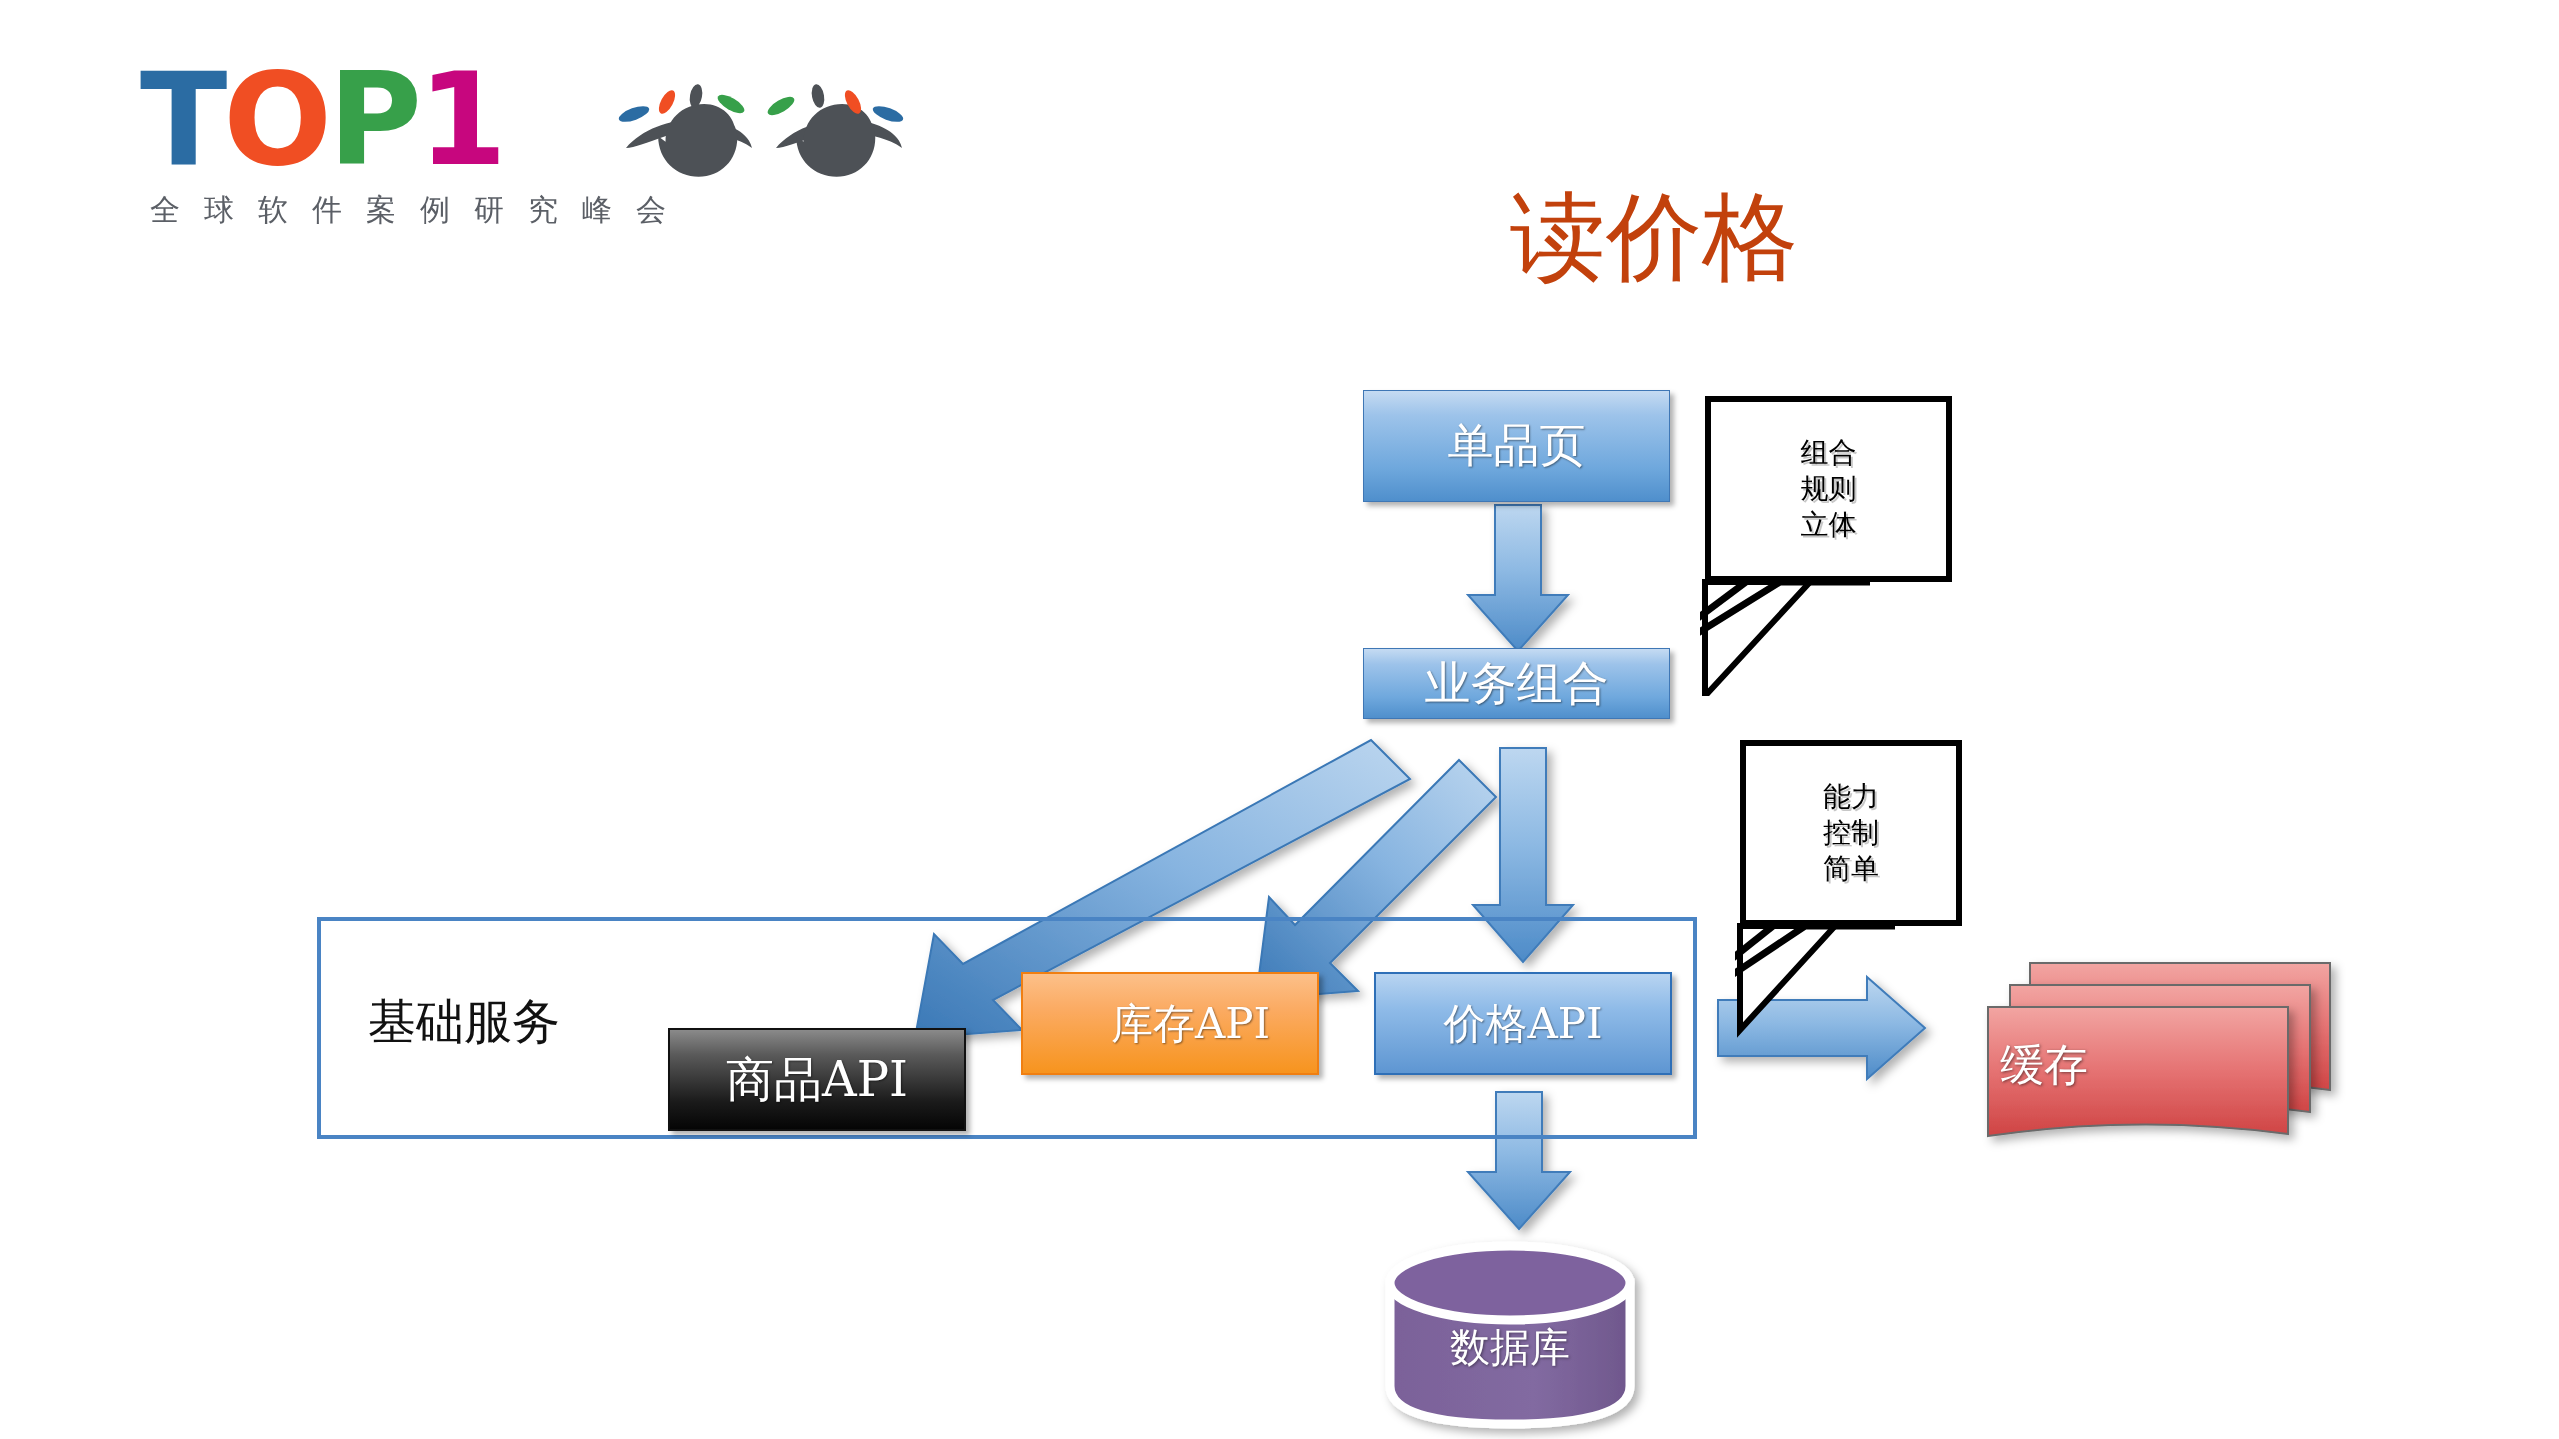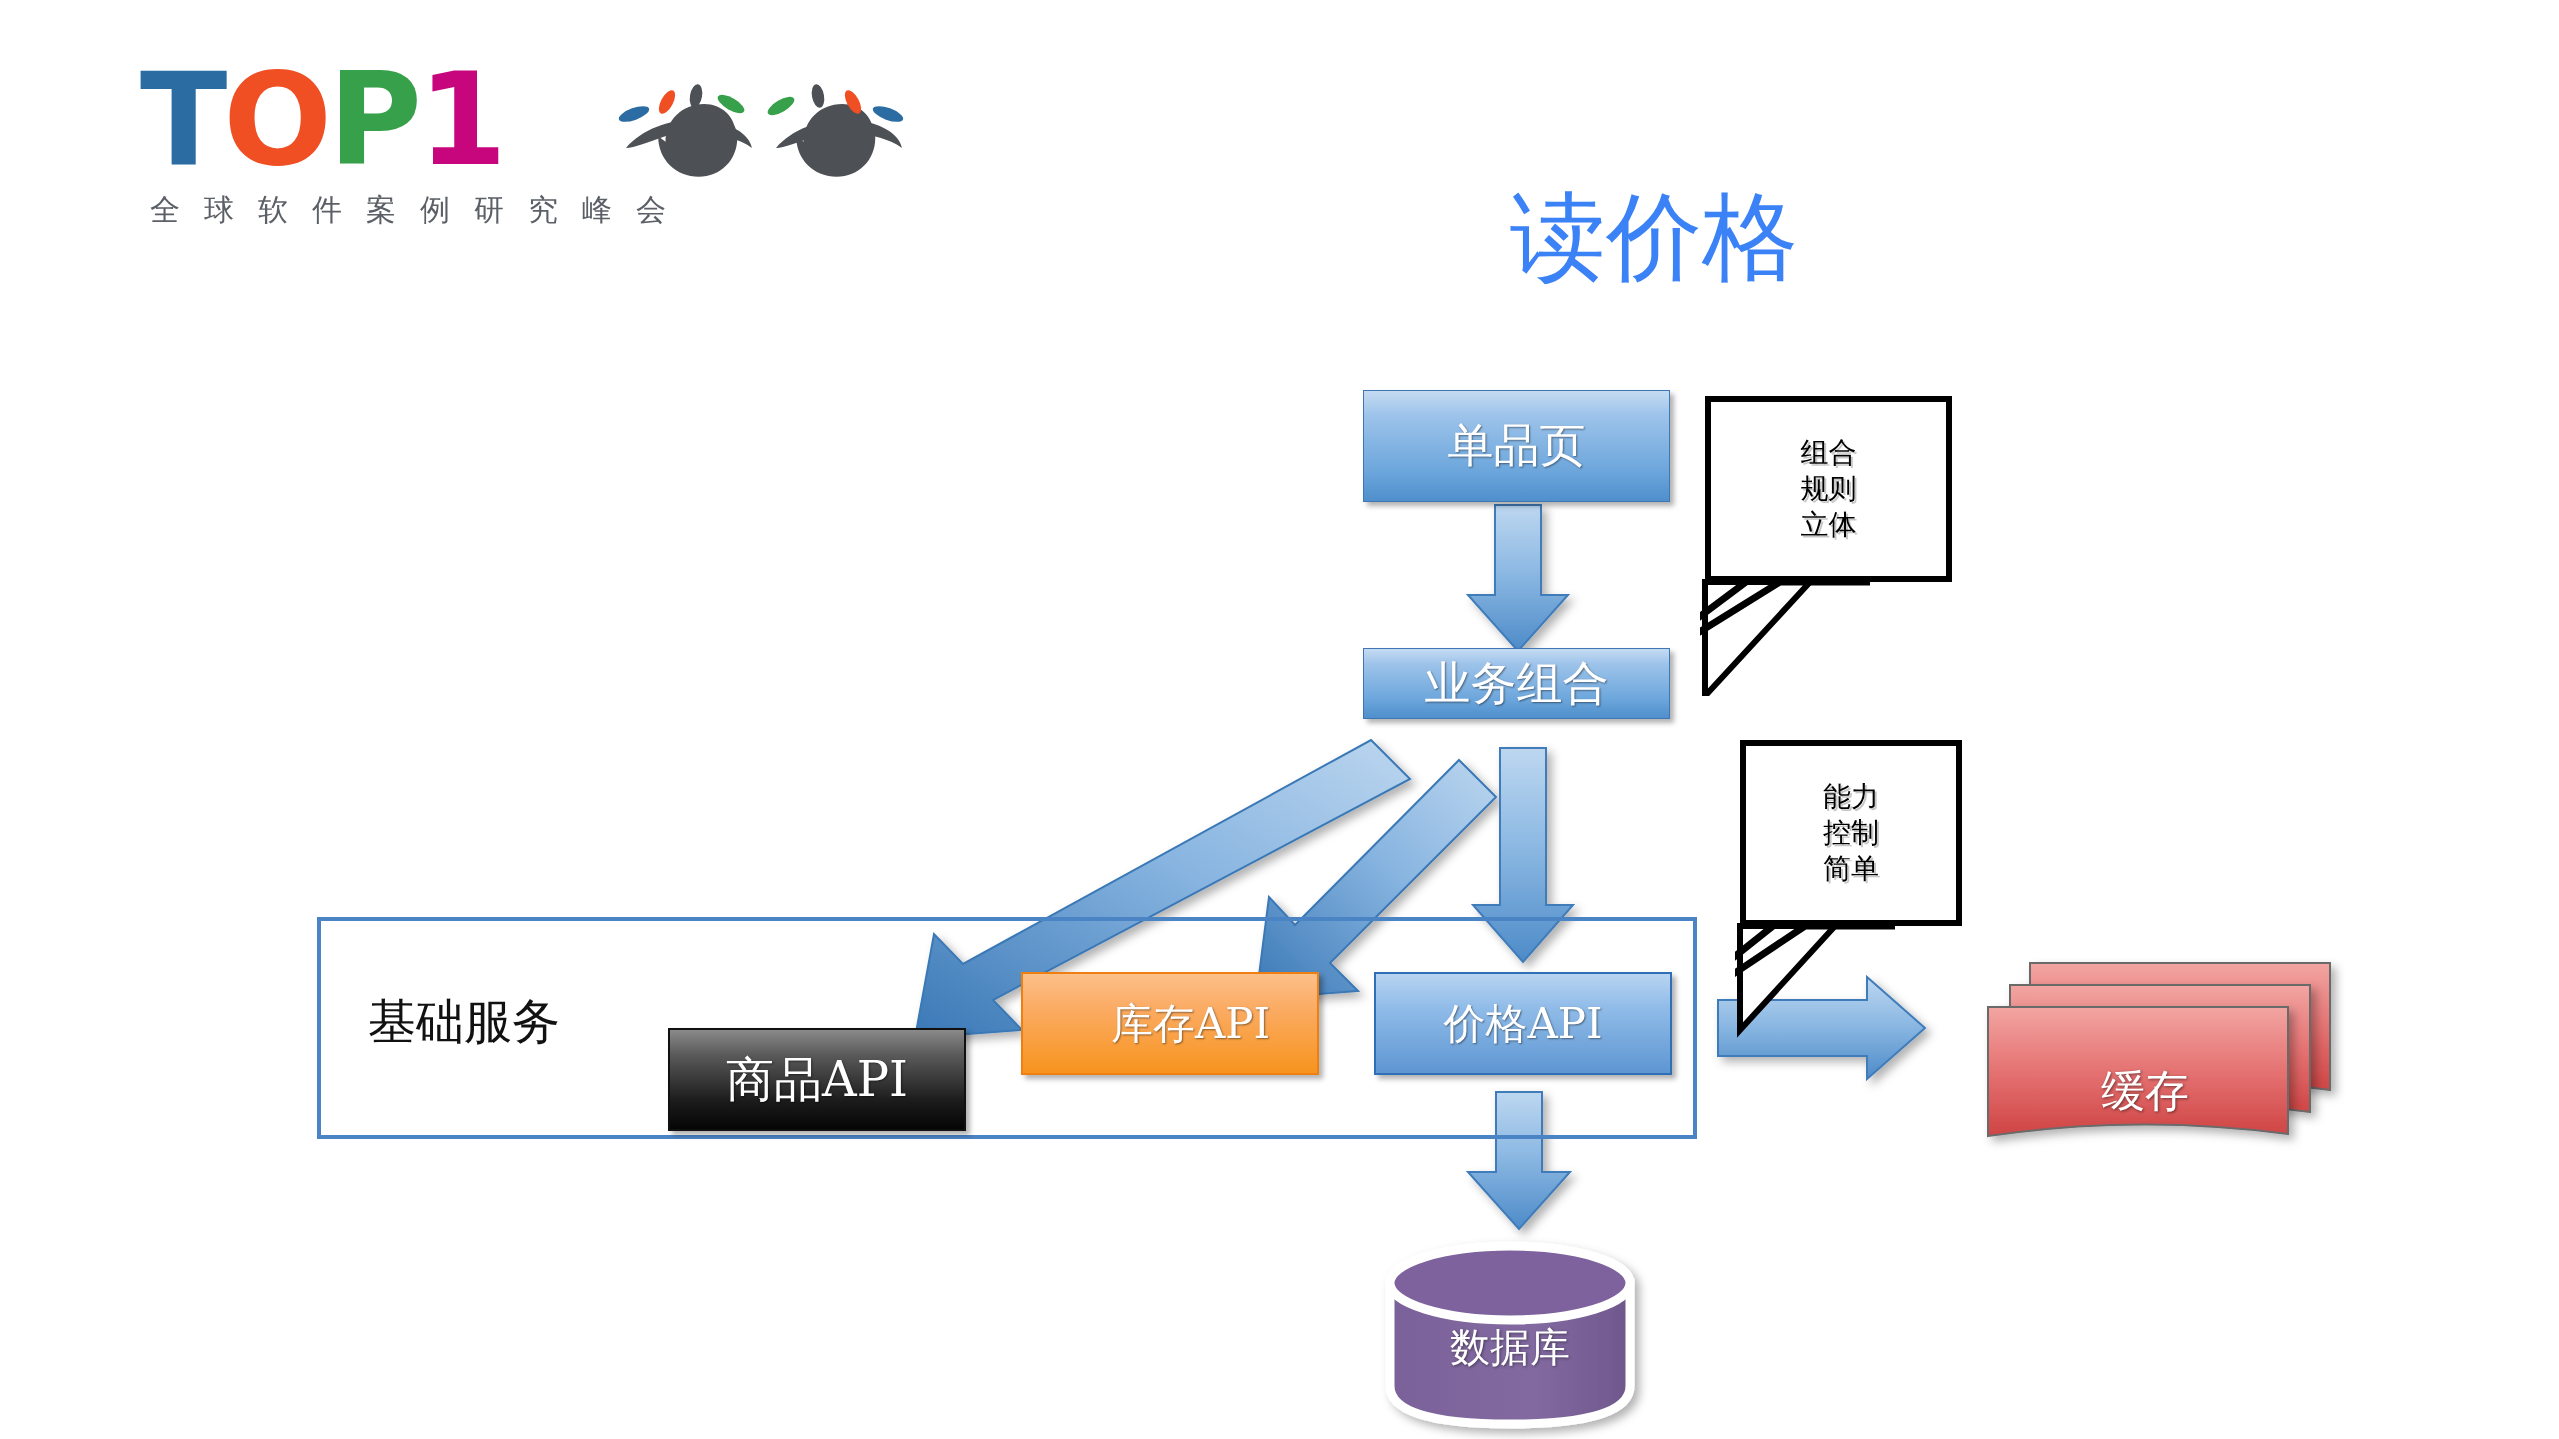--- a/index.html
+++ b/index.html
@@ -63,21 +63,21 @@
   }
 
   
   #slide-title {
     position: absolute;
     left: 1510px;
     top: 185px;
     font-family: "DejaVu Serif", "Liberation Serif", serif;
     font-size: 96px;
     line-height: 1.1;
-    color: #3b82f6;
+    color: #c2410c;
     white-space: nowrap;
   }
 
   
   .ppt-box {
     position: absolute;
     box-sizing: border-box;
     display: flex;
     align-items: center;
     justify-content: center;
@@ -160,23 +160,22 @@
     text-shadow: 2px 2px 0px rgba(0,0,0,0.22);
   }
   #callout-1 { left: 1700px; top: 396px; width: 420px; height: 300px; }
   #callout-1 .callout-body { left: 5px; top: 0px; width: 247px; height: 186px; }
   #callout-2 { left: 1735px; top: 740px; width: 420px; height: 320px; }
   #callout-2 .callout-body { left: 5px; top: 0px; width: 222px; height: 186px; }
   .callout-line { display: block; }
   #cache-label {
     position: absolute;
     left: 2000px;
-    top: 1062px;
+    top: 1036px;
     width: 290px;
-    text-align: center;
     font-family: "DejaVu Serif", "Liberation Serif", serif;
     font-size: 44px;
     color: #ffffff;
     text-shadow: 1px 1px 3px rgba(0,0,0,0.5);
     pointer-events: none;
   }
   #db-label {
     position: absolute;
     left: 1390px;
     top: 1320px;

